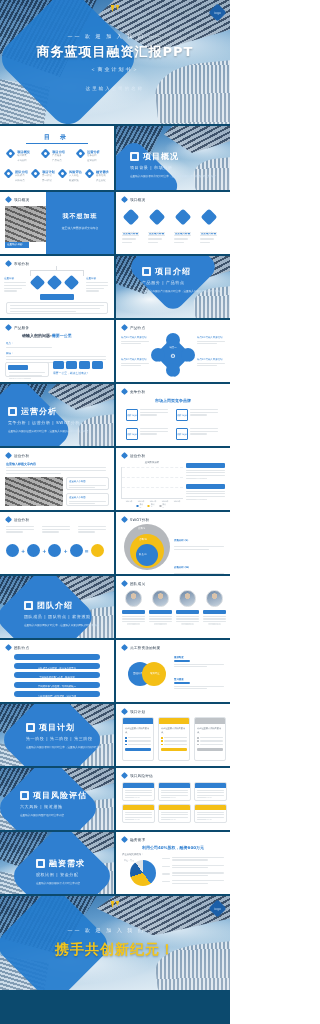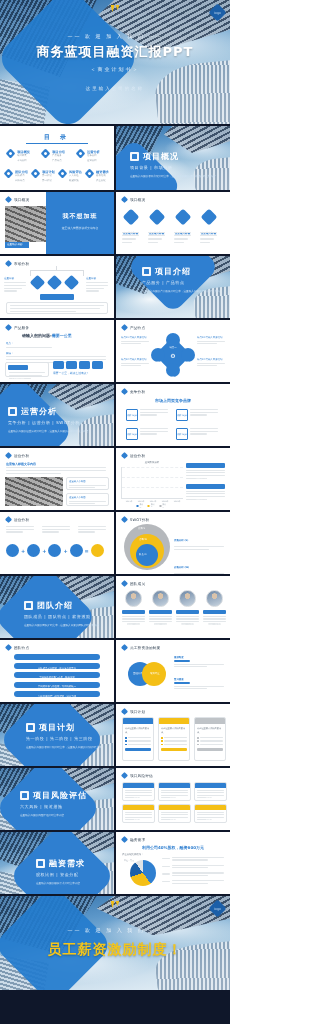--- a/index.html
+++ b/index.html
@@ -1,21 +1,21 @@
 <!DOCTYPE html>
 <html><head>
 <meta charset="utf-8">
 <style>
   * { margin:0; padding:0; box-sizing:border-box; }
   html,body { background:#ffffff; }
   body {
     width:230px; height:1024px; position:relative; overflow:hidden;
     font-family:"DejaVu Sans","Liberation Sans",sans-serif;
   }
-  .page { width:230px; height:1024px; position:relative; background:#0f172a; }
+  .page { width:230px; height:1024px; position:relative; background:#0c4a6e; }
 
   
   .slide { position:absolute; background:#ffffff; overflow:hidden; }
   .full  { left:0; width:230px; }
   .half  { width:114px; }
   .hL    { left:0; }
   .hR    { left:116px; }
 
   
   .sky {
@@ -1017,18 +1017,18 @@
     <div class="diamond soft" style="left:10px;top:6px;width:86px;height:86px;border-radius:16px;"></div>
     <div class="vmark">
         <i></i>
         <i></i>
       </div>
     <div class="logoBadge">
       <span>logo</span>
     </div>
     <div class="t-txt">
       <div class="t-welcome" style="margin-bottom:8px;">—— 欢 迎 加 入 我 们 ——</div>
-      <div class="c-main">员工薪资激励制度！</div>
+      <div class="c-main">携手共创新纪元！</div>
     </div>
   </div>
 
 
 </div>
 
 </body></html>

